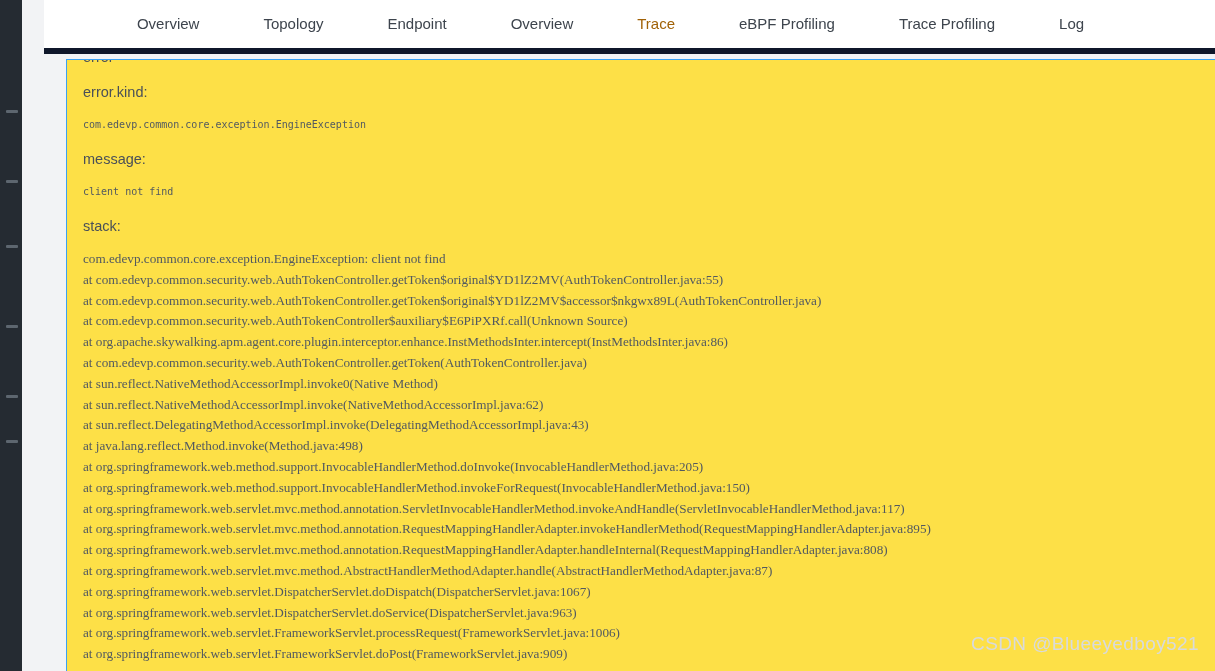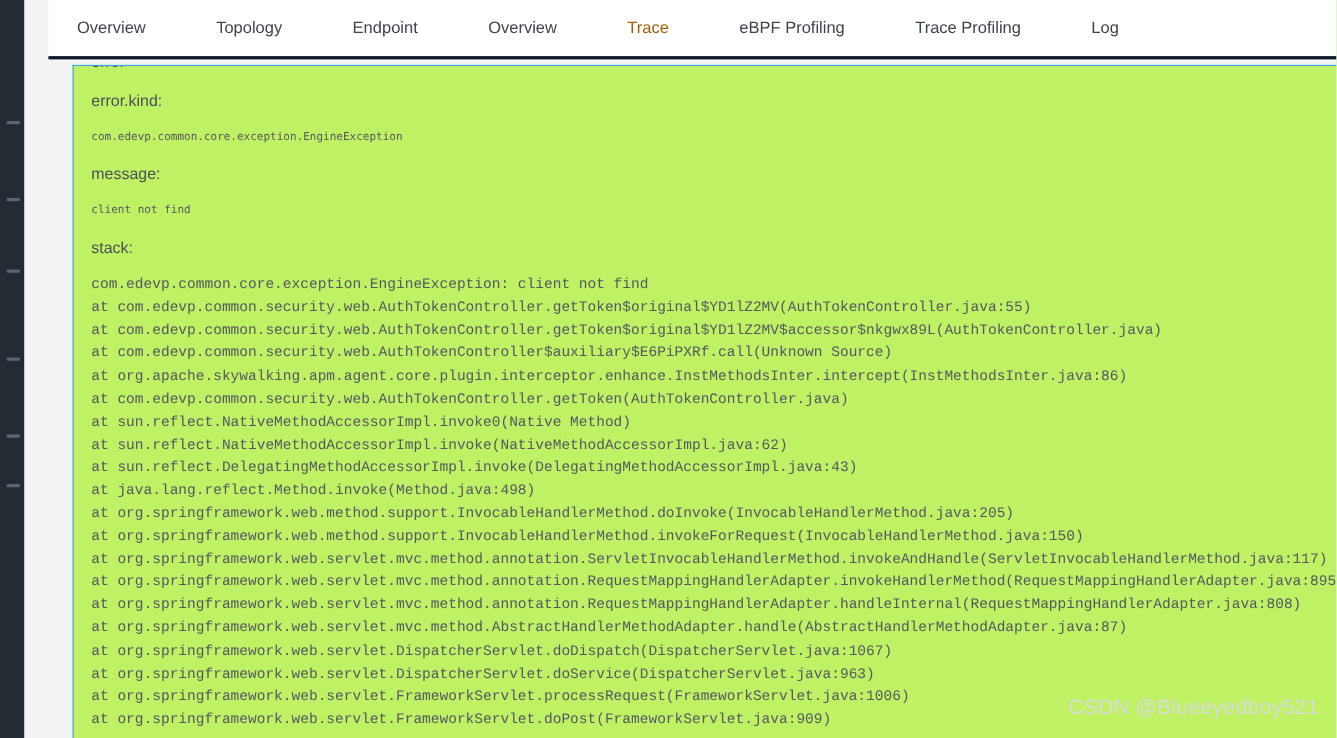--- a/index.html
+++ b/index.html
@@ -56,24 +56,25 @@
     background: #f2f3f5;
     position: relative;
   }
 
   
   .tabbar {
     background: #ffffff;
     height: 54px;
     flex: 0 0 54px;
     box-sizing: border-box;
-    border-bottom: 3px solid #0f172a;
+    border-bottom: 6px solid #0f172a;
     display: flex;
     align-items: center;
     padding-left: 26px;
+    justify-content: center;
   }
   .tab {
     font-size: 15px;
     color: #3d444d;
     padding: 0 0;
     margin-right: 64px;
     white-space: nowrap;
     cursor: pointer;
     line-height: 54px;
   }
@@ -86,21 +87,21 @@
     flex: 1 1 auto;
     min-height: 0;
     padding: 5px 0 0 22px;
     box-sizing: border-box;
     overflow: hidden;
   }
   .panel {
     border: 1px solid #3aa0f3;
     border-right: none;
     border-bottom: none;
-    background: #bef264;
+    background: #fde047;
     height: 100%;
     box-sizing: border-box;
     padding: 0 0 0 16px;
     overflow: hidden;
     position: relative;
   }
   .panel-inner {
     margin-top: -12px;
   }
 
@@ -118,21 +119,21 @@
   .kv-value {
     font-family: "DejaVu Sans Mono", monospace;
     font-size: 10px;
     color: #525960;
     line-height: 19px;
     margin: 13px 0 0 0;
     white-space: pre;
   }
 
   .stack {
-    font-family: Liberation Mono, monospace;
+    font-family: Liberation Serif, serif;
     font-size: 13.2px;
     color: #525960;
     line-height: 20.8px;
     margin: 13px 0 0 0;
     white-space: pre;
   }
   .stack-line {
     white-space: pre;
   }
 

